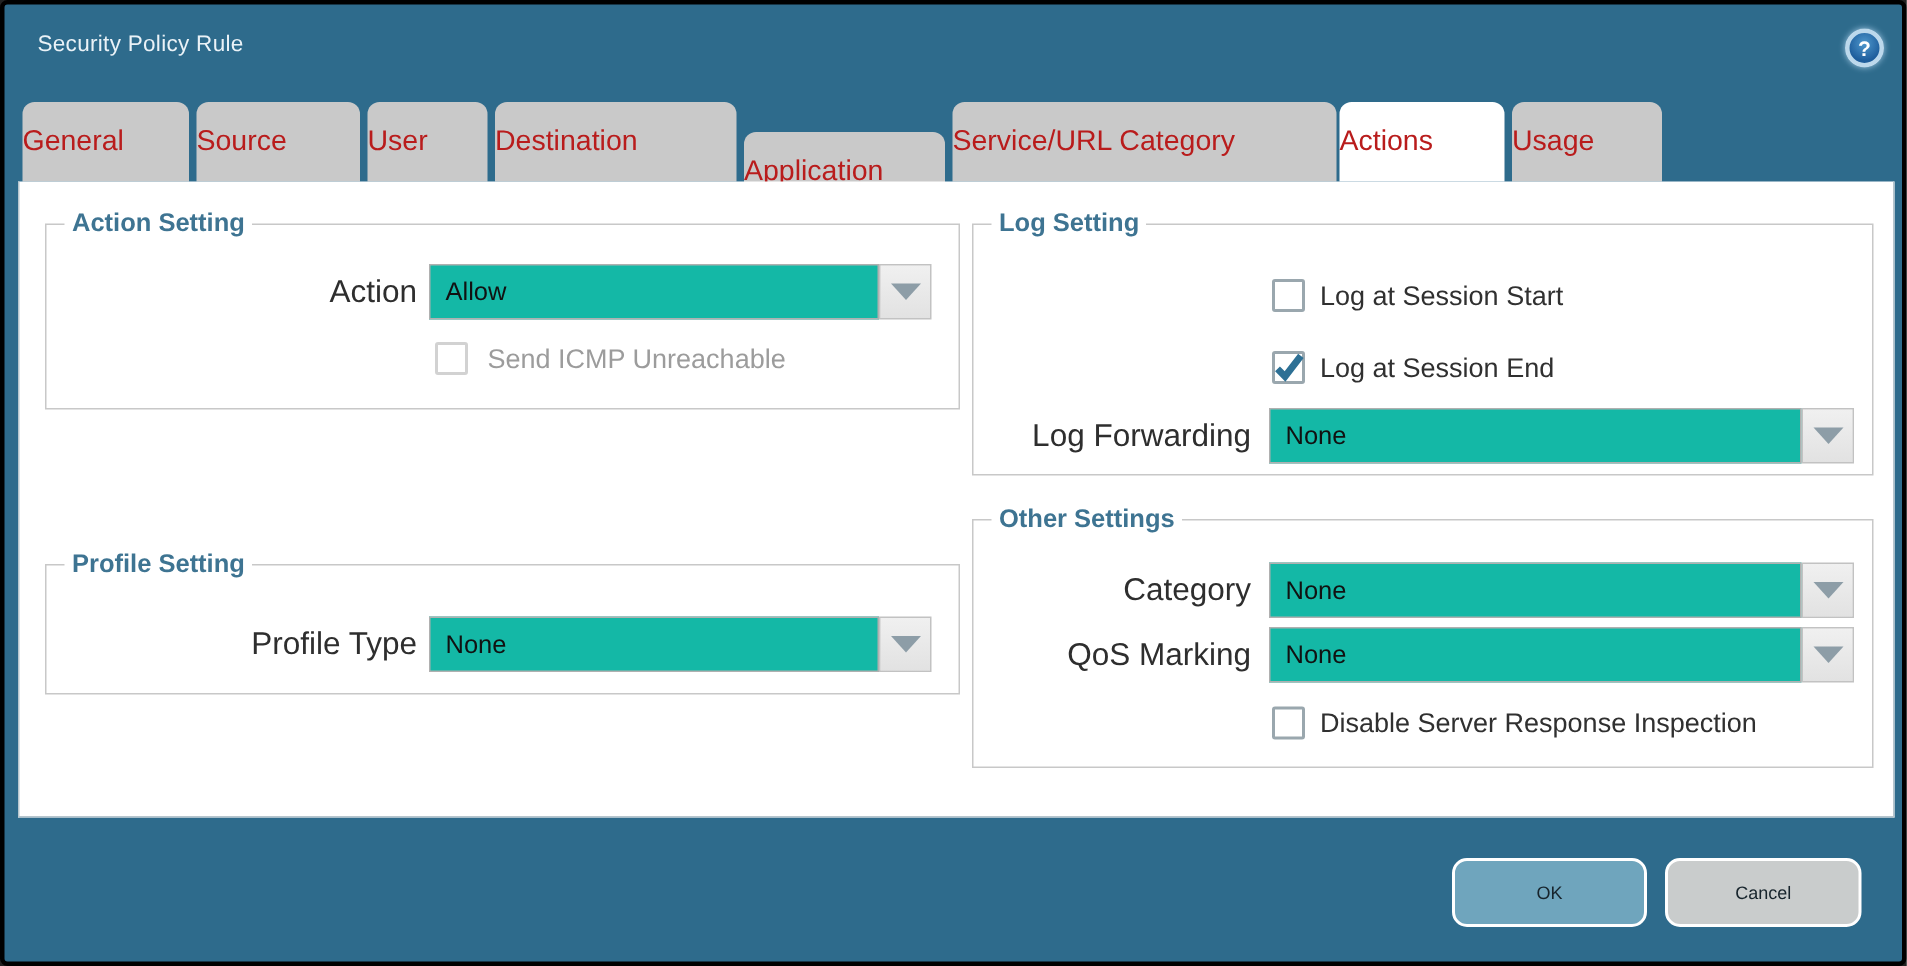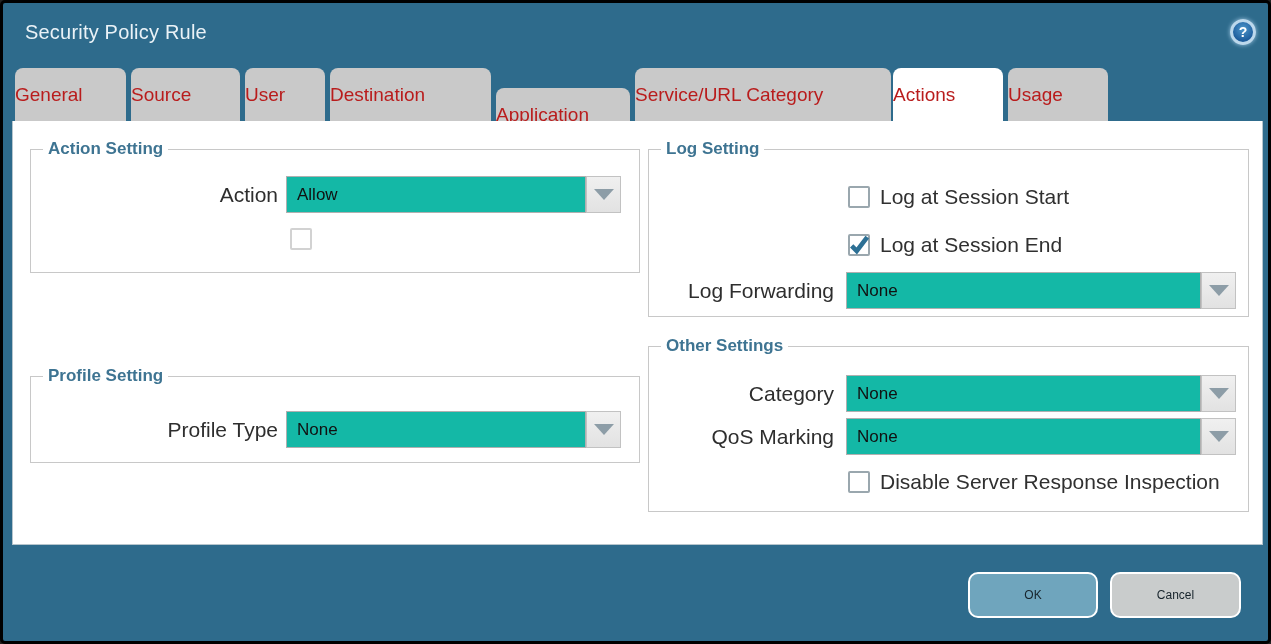--- a/index.html
+++ b/index.html
@@ -1,21 +1,21 @@
 <!DOCTYPE html>
 <html><head>
 <meta charset="utf-8">
 <style>
   html,body{margin:0;padding:0;background:#222;}
   *{box-sizing:border-box;font-family:"Liberation Sans","DejaVu Sans",sans-serif;}
   .dialog{
     position:relative;width:1271px;height:644px;
     background:#2e6b8c;border:3px solid #000;border-radius:5px;overflow:hidden;
   }
-  .title{position:absolute;left:22px;top:18px;font-size:20px;color:#eaf2f7;letter-spacing:.2px;}
+  .title{position:absolute;left:22px;top:18px;font-size:15px;color:#eaf2f7;letter-spacing:.2px;}
   .help{position:absolute;left:1227px;top:16px;width:26px;height:26px;border-radius:50%;
     background:radial-gradient(circle at 50% 35%,#4e97cc 0%,#1e5d9c 70%);
     border:3px solid #bcd8ec;box-shadow:0 0 4px #9fc6e2;
     display:flex;align-items:center;justify-content:center;cursor:pointer;}
   .help span{color:#fff;font-weight:bold;font-size:14px;line-height:1;}
   .tab{position:absolute;top:65px;height:53px;background:#c9c9c9;
     border-radius:8px 8px 0 0;display:flex;align-items:center;
     font-size:19px;color:#b91c1c;cursor:pointer;}
   .tab.active{background:#fff;z-index:3;}
   .content{position:absolute;left:9px;top:118px;width:1251px;height:424px;background:#fff;
@@ -28,21 +28,21 @@
     font-size:17px;color:#111;line-height:35px;padding-left:10px;z-index:5;cursor:pointer;white-space:nowrap;overflow:hidden;}
   .ddbtn{position:absolute;width:35px;height:37px;z-index:5;cursor:pointer;
     background:linear-gradient(#f0f0f0,#e2e2e2);border:1px solid #c2c2c2;
     display:flex;align-items:center;justify-content:center;}
   .tri{width:0;height:0;border-left:10px solid transparent;border-right:10px solid transparent;
     border-top:11px solid #8d9da7;}
   .cb{position:absolute;width:22px;height:22px;background:#fff;border:2px solid #9aa7ae;
     border-radius:2px;z-index:5;cursor:pointer;display:flex;align-items:center;justify-content:center;}
   .cb.disabled{border-color:#d2d2d2;cursor:default;}
   .cb svg{width:22px;height:22px;overflow:visible;}
-  .cblabel{position:absolute;font-size:21px;color:#303030;line-height:22px;z-index:5;white-space:nowrap;}
+  .cblabel{position:absolute;font-size:18px;color:#303030;line-height:22px;z-index:5;white-space:nowrap;}
   .cblabel.disabled{color:#9c9c9c;}
   .btn{position:absolute;top:569px;height:46px;border:2px solid #fff;border-radius:10px;
     font-size:12px;color:#17242c;display:flex;align-items:center;justify-content:center;
     cursor:pointer;z-index:6;}
   .btn.ok{left:965px;width:130px;background:#6fa5bd;}
   .btn.cancel{left:1107px;width:131px;background:#c9cccc;}
 </style>
 </head>
 <body>
 
@@ -83,20 +83,21 @@
 
   <div class="group" style="left:27px;top:146px;width:610px;height:124px;">
     <span class="legend">Action Setting</span>
   </div>
   <div class="flabel" style="left:27px;top:173px;width:248px;line-height:37px;">Action</div>
   <div class="field" style="left:283px;top:173px;width:300px;">Allow</div>
   <div class="ddbtn" style="left:583px;top:173px;">
       <div class="tri"></div>
     </div>
   <div class="cb disabled" style="left:287px;top:225px;"></div>
+  <div class="cblabel disabled" style="left:322px;top:225px;">Send ICMP Unreachable</div>
 
   <div class="group" style="left:27px;top:373px;width:610px;height:87px;">
     <span class="legend">Profile Setting</span>
   </div>
   <div class="flabel" style="left:27px;top:408px;width:248px;line-height:37px;">Profile Type</div>
   <div class="field" style="left:283px;top:408px;width:300px;">None</div>
   <div class="ddbtn" style="left:583px;top:408px;">
       <div class="tri"></div>
     </div>
 

